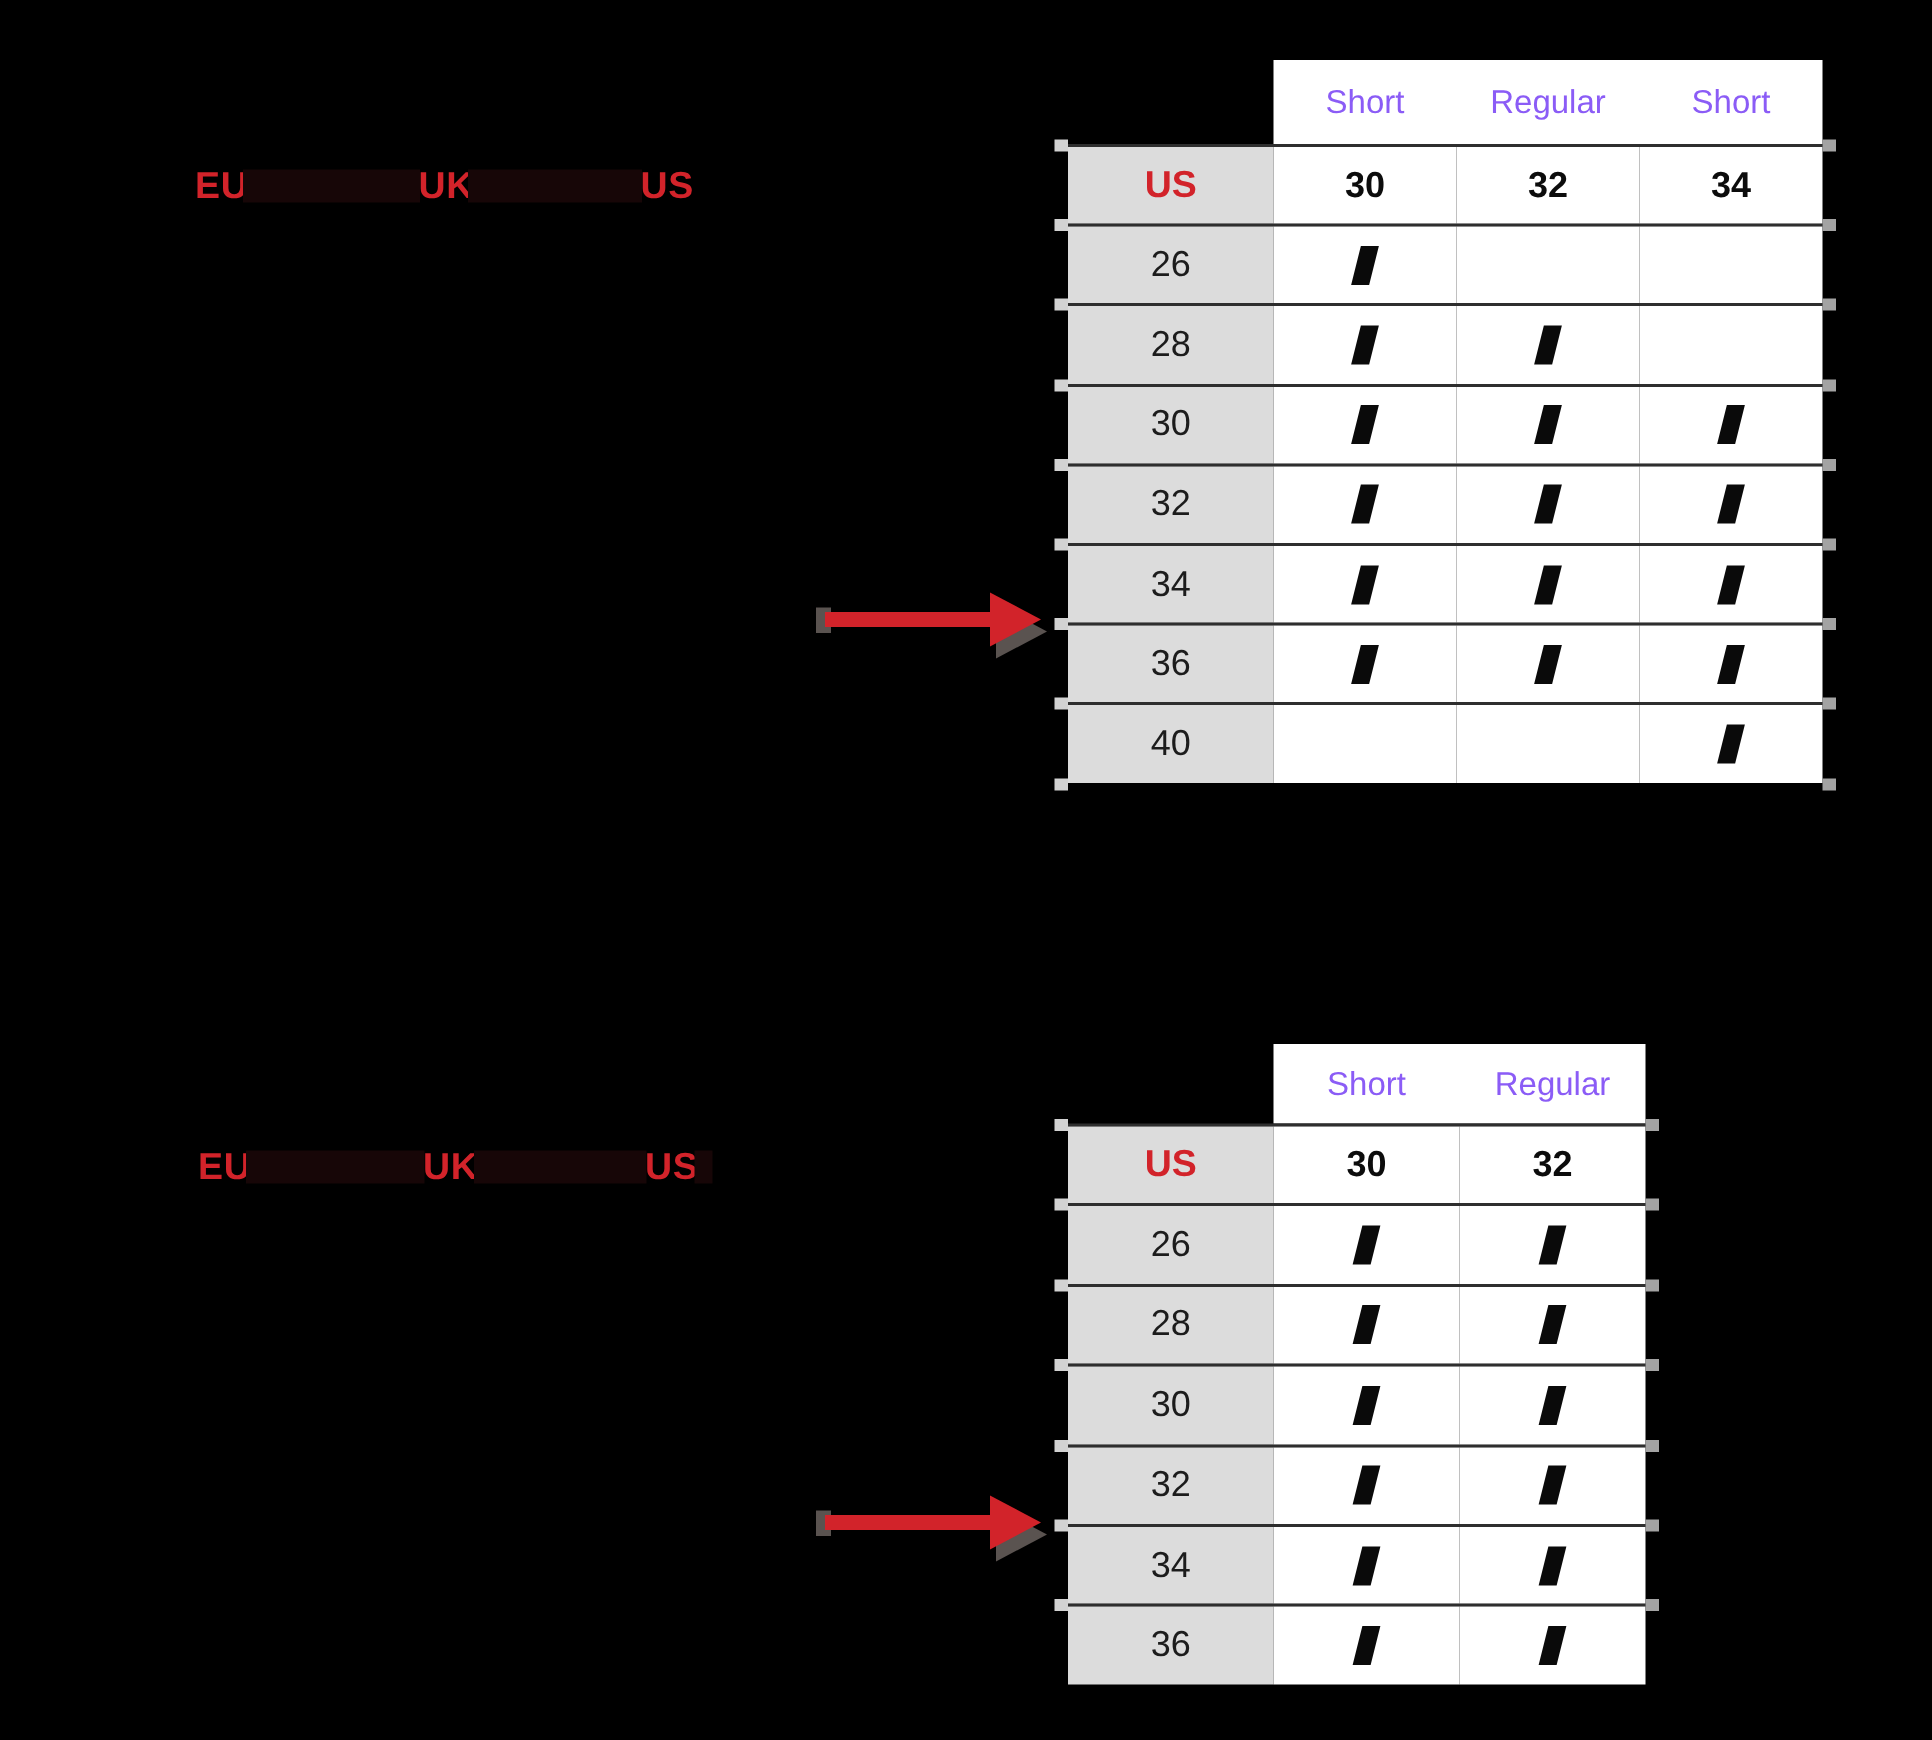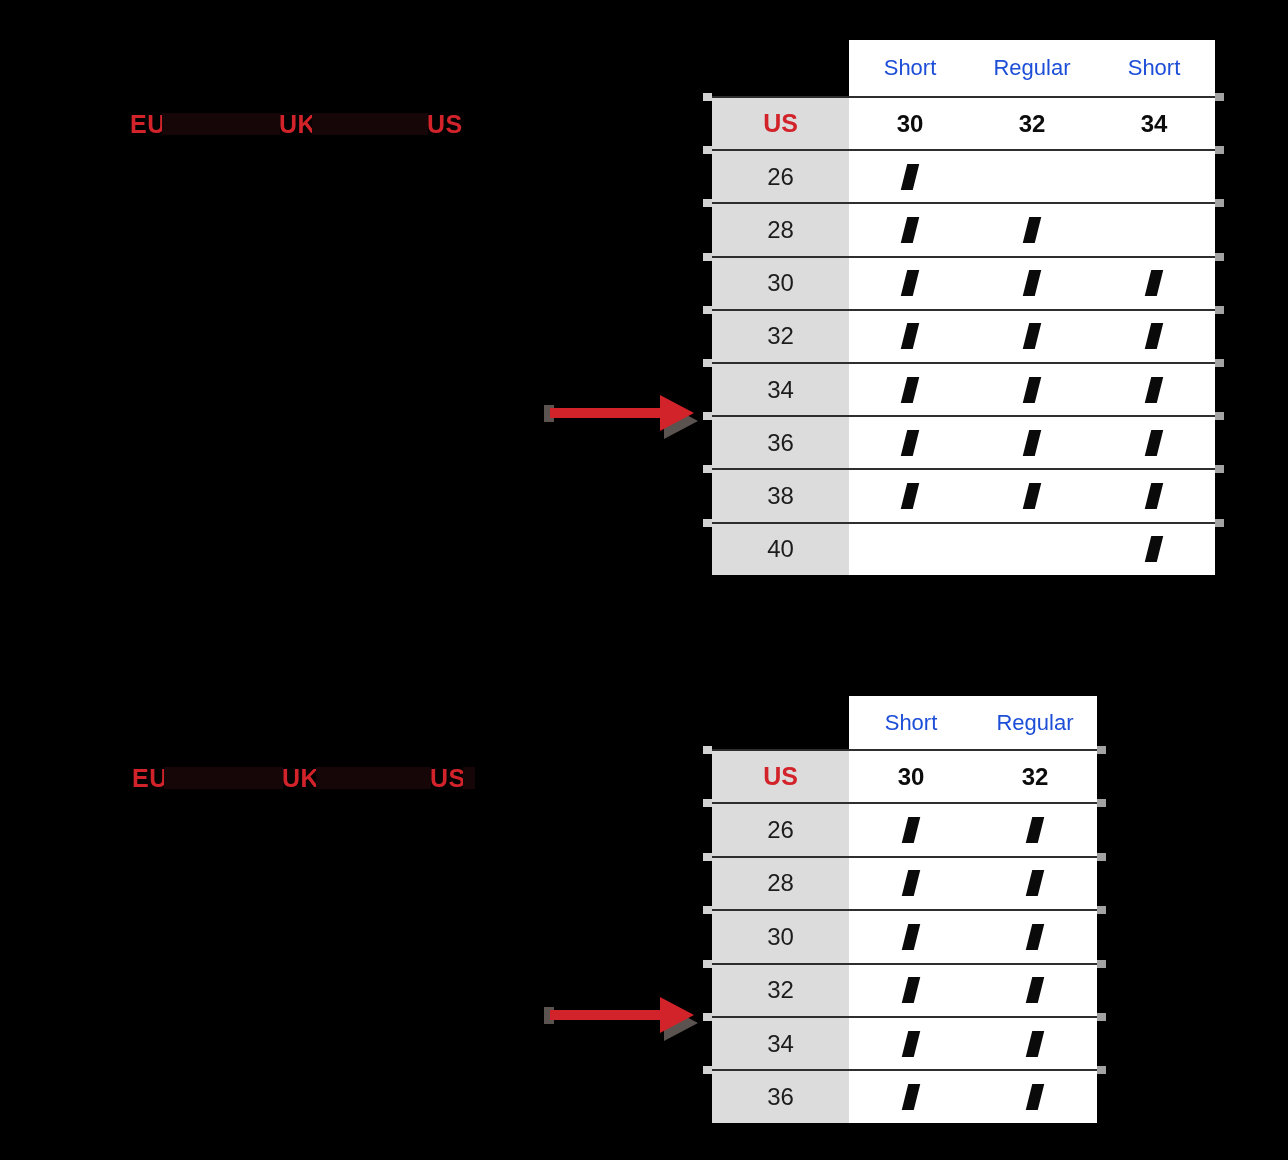--- a/index.html
+++ b/index.html
@@ -5,21 +5,21 @@
   html,body{margin:0;padding:0;background:#000;}
   body{width:1288px;height:1160px;overflow:hidden;position:relative;
        font-family:"Liberation Sans",sans-serif;}
   .canvas{position:absolute;inset:0;}
   .region-label{position:absolute;font-weight:700;font-size:25px;line-height:26px;
        letter-spacing:.5px;color:#d2232a;}
   .hidden-bar{position:absolute;height:22px;background:#170607;}
   .arrow{position:absolute;}
   .size-table{position:absolute;}
   .thead{display:flex;background:#fff;}
-  .th{display:flex;align-items:center;justify-content:center;font-size:22px;color:#1d4ed8;}
+  .th{display:flex;align-items:center;justify-content:center;font-size:22px;color:#8b5cf6;}
   .trow{display:flex;border-top:2px solid #2e2e2e;box-sizing:border-box;}
   .cell{display:flex;align-items:center;justify-content:center;height:100%;box-sizing:border-box;}
   .cell-label{background:#dcdcdc;font-size:24px;color:#1c1c1c;}
   .cell-fit{background:#ffffff;}
   .us .cell-label{font-weight:700;color:#d2232a;font-size:25px;}
   .us .cell-fit{font-weight:700;font-size:24px;color:#0c0c0c;}
   .slash{width:12px;height:26px;background:#0a0a0a;transform:skewX(-14deg);}
   .tick{position:absolute;width:9px;height:8px;}
   .tick-left{background:#d2d2d2;}
   .tick-right{background:#a3a3a3;}
@@ -117,32 +117,20 @@
         </div>
         <div class="cell cell-fit" style="width: 122px;">
           <span class="slash"></span>
         </div>
         <div class="cell cell-fit" style="width: 122px;">
           <span class="slash"></span>
         </div>
       </div>
       <div class="trow" style="height: 53.2px;">
         <div class="cell cell-label" style="width: 137px;">36</div>
-        <div class="cell cell-fit" style="width: 122px;">
-          <span class="slash"></span>
-        </div>
-        <div class="cell cell-fit" style="width: 122px;">
-          <span class="slash"></span>
-        </div>
-        <div class="cell cell-fit" style="width: 122px;">
-          <span class="slash"></span>
-        </div>
-      </div>
-      <div class="trow" style="height: 53.2px;">
-        <div class="cell cell-label" style="width: 137px;">38</div>
         <div class="cell cell-fit" style="width: 122px;">
           <span class="slash"></span>
         </div>
         <div class="cell cell-fit" style="width: 122px;">
           <span class="slash"></span>
         </div>
         <div class="cell cell-fit" style="width: 122px;">
           <span class="slash"></span>
         </div>
       </div>

